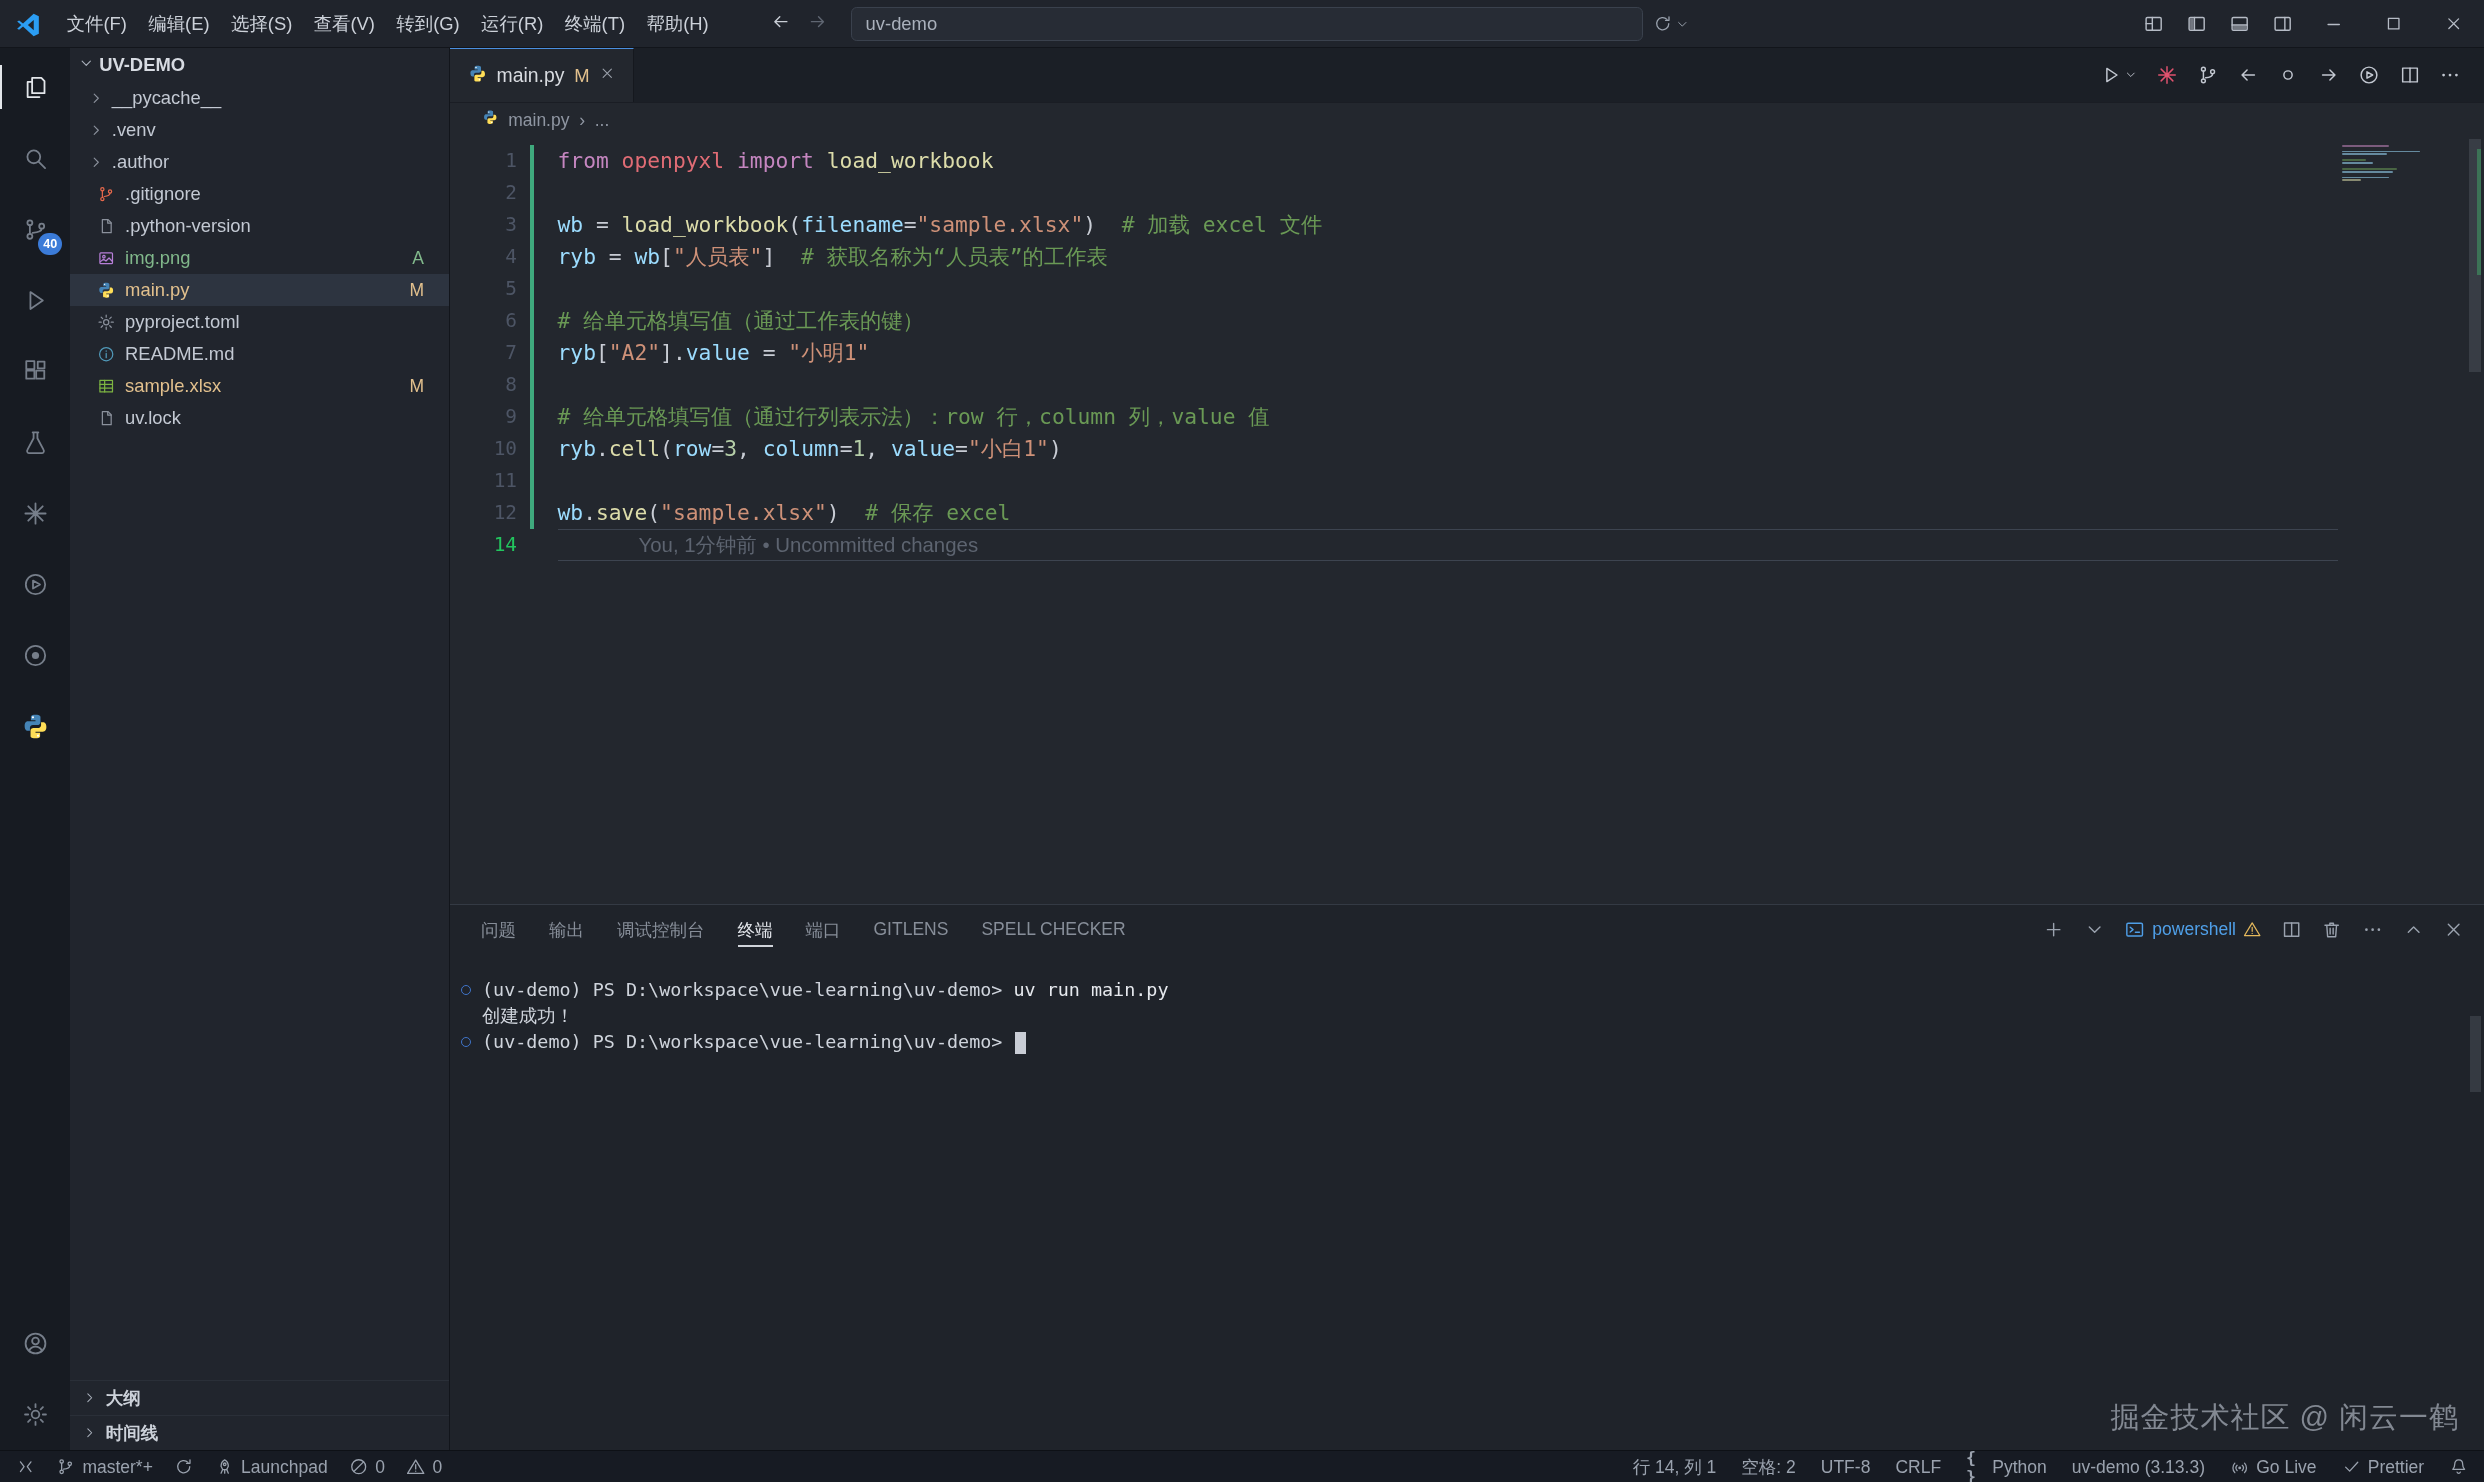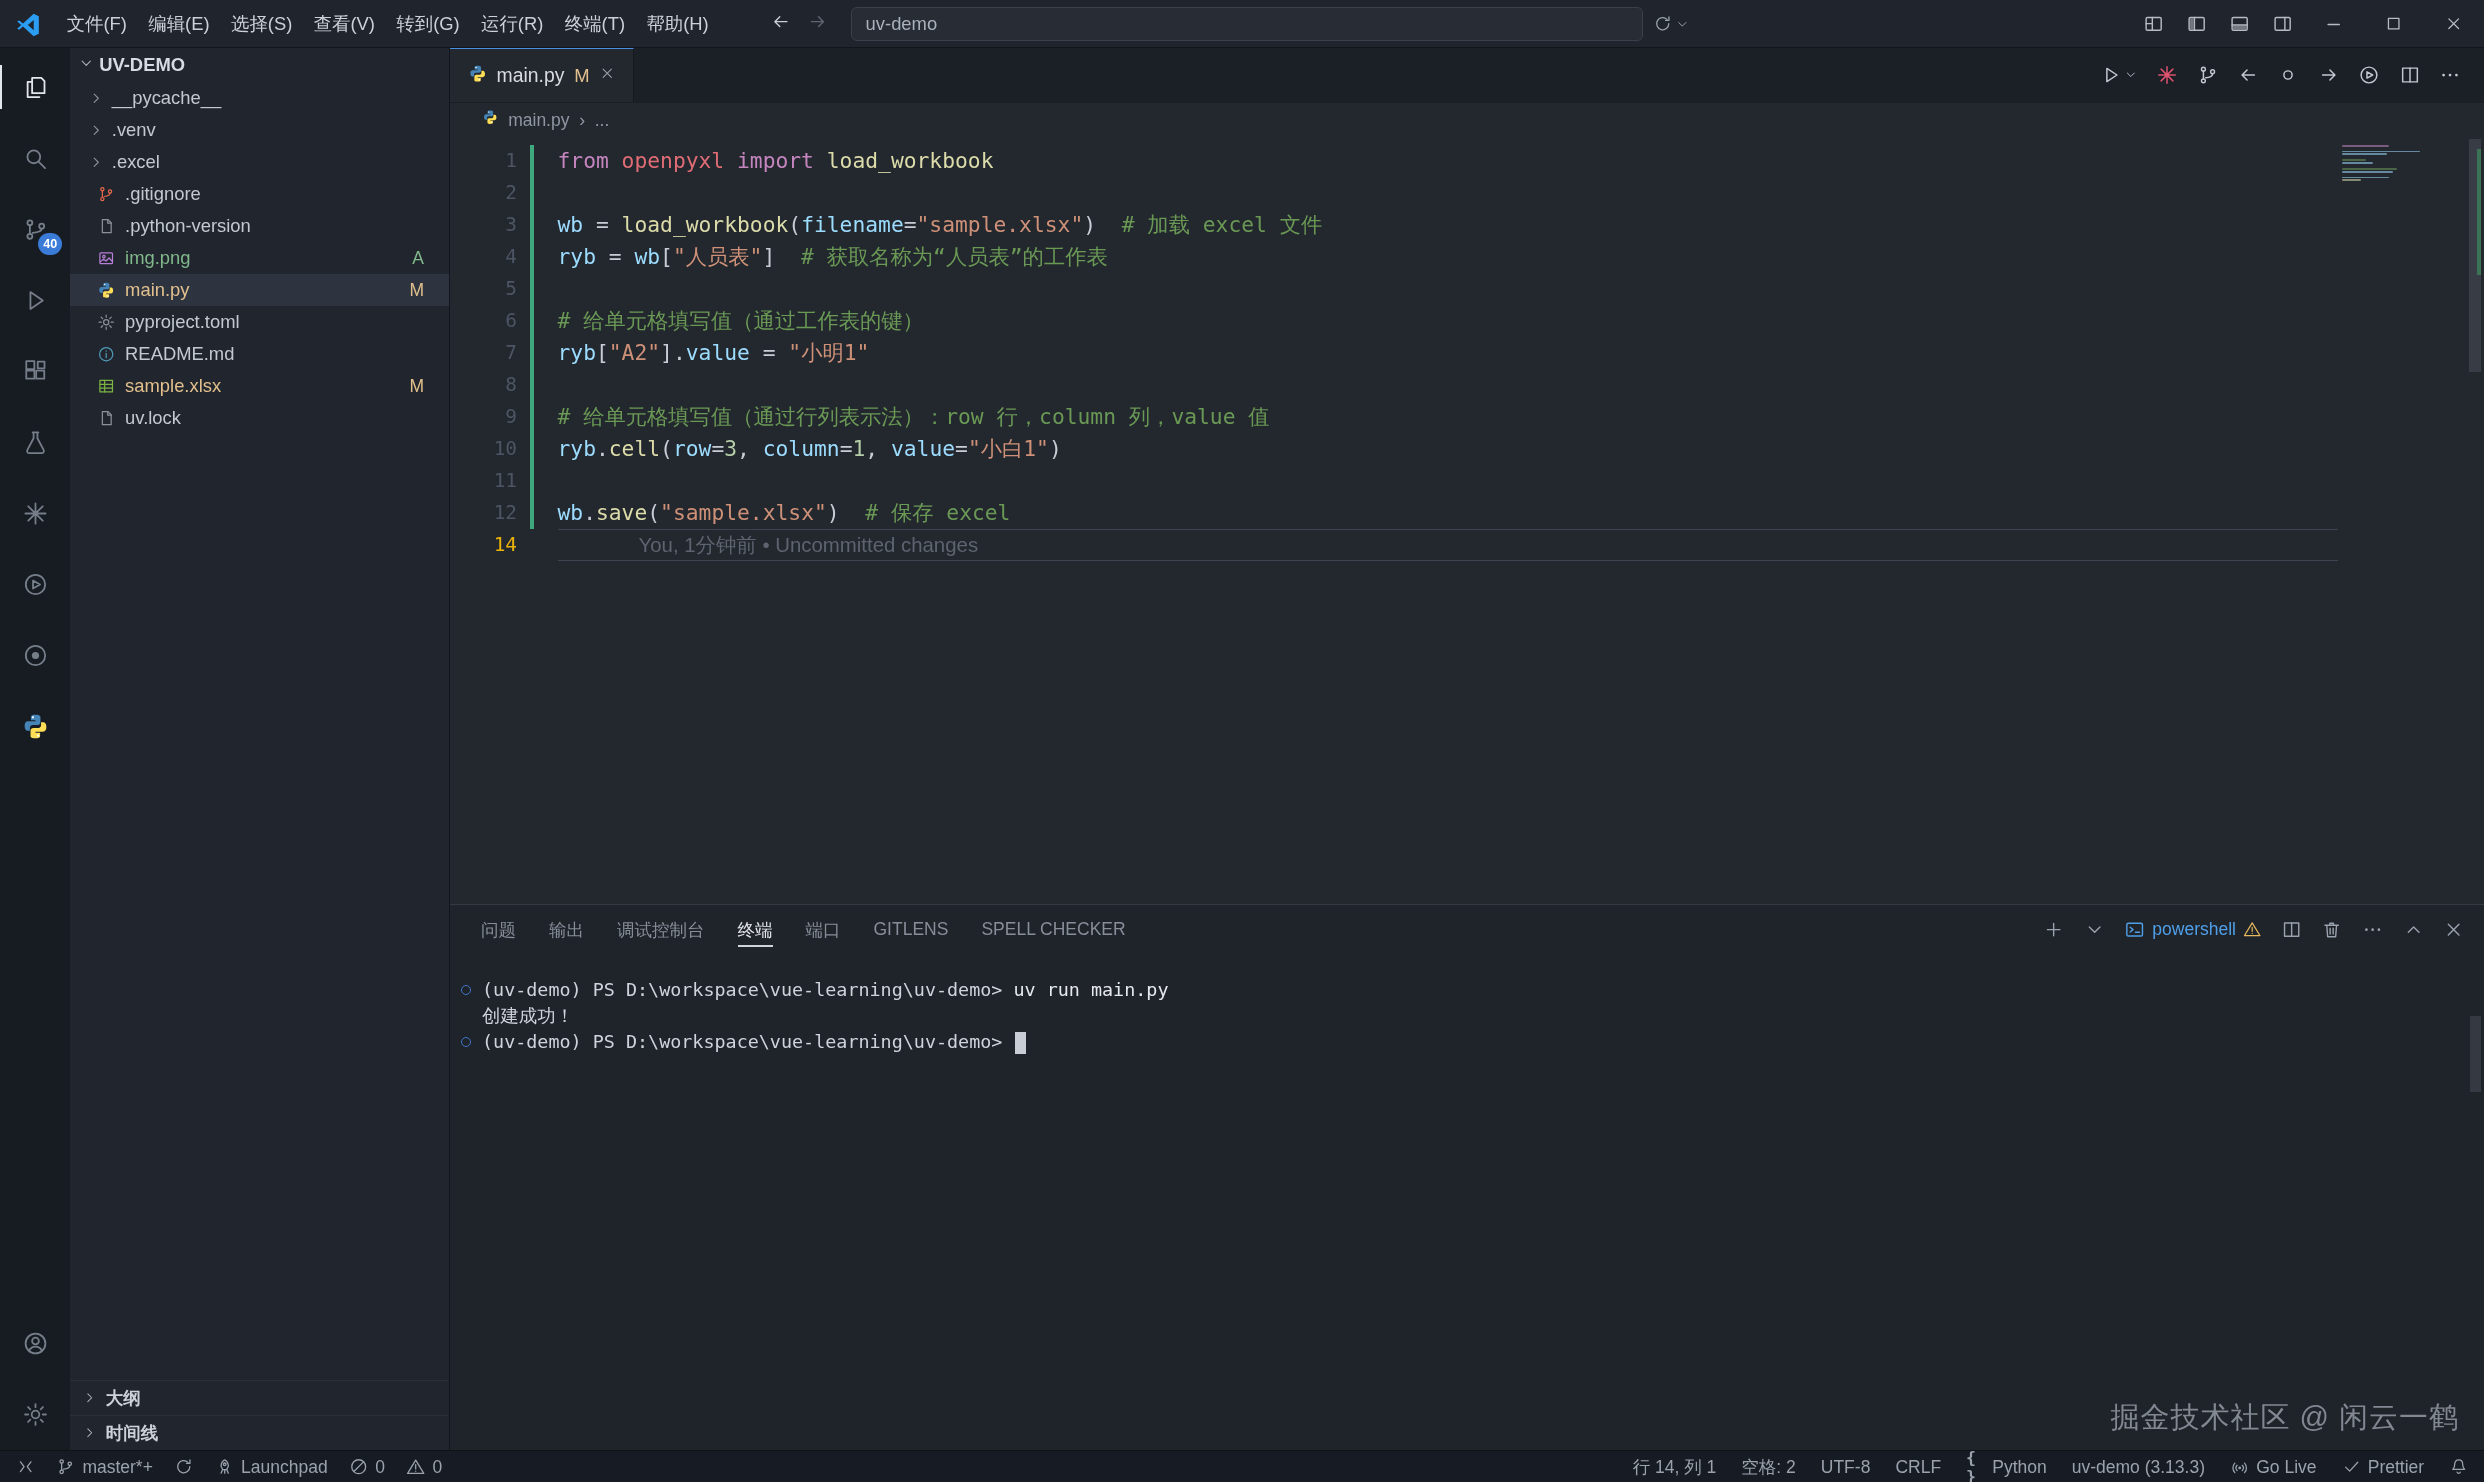--- a/index.html
+++ b/index.html
@@ -63,21 +63,21 @@
   .editor-actions { margin-left:auto; display:flex; align-items:center; gap:18.4px; padding-right:23px; color:#c3c8d1; }
   .ea { display:flex; align-items:center; gap:1.9px; }
 
   .breadcrumb { height:34px; flex:none; display:flex; align-items:center; padding-left:32px; gap:9.7px;
                 color:#8f96a2; font-size:17.5px; }
 
   .code-area { flex:1; position:relative; overflow:hidden; padding-top:7.8px; min-height:0; }
   .blame-top { height:32px; padding-left:108px; display:flex; align-items:center; color:#6b7280; font-size:18.4px; }
   .code-row { display:flex; align-items:center; height:32px; font-family:"DejaVu Sans Mono",monospace; font-size:21.3px; }
   .ln { width:67px; text-align:right; color:#4d5565; font-size:19.4px; flex:none; }
-  .code-row.current .ln { color:#eab308; }
+  .code-row.current .ln { color:#22c55e; }
   .gbar { width:4.9px; height:32px; margin-left:12.6px; flex:none; }
   .ctext { margin-left:23px; white-space:pre; color:#c8ccd4; }
   .code-row.current { position:relative; }
   .code-row.current::after { content:""; position:absolute; left:108px; right:146px; top:0; bottom:0;
                              border-top:1px solid #3d4450; border-bottom:1px solid #3d4450; pointer-events:none; }
   .inline-blame { color:#5d6470; margin-left:81px; font-size:20.4px; font-family:"Liberation Sans",sans-serif; }
   .minimap { position:absolute; top:7.8px; right:53px; width:89px; }
   .mm-line { height:1.9px; margin-bottom:1px; border-radius:1px; opacity:.55; }
   .editor-sb { position:absolute; top:1.9px; right:2.9px; width:12.6px; height:233px; background:rgba(130,140,155,.22); }
   .editor-ruler { position:absolute; top:9.7px; right:0; width:3.9px; height:126px; background:rgba(64,160,100,.55); }
@@ -349,21 +349,21 @@
             </svg>
           </span>
           <span>.venv</span>
         </div>
         <div class="tree-row folder">
           <span class="ic" style="height: 16.5px; width: 16.5px; color: rgb(139, 145, 156);">
             <svg viewBox="0 0 24 24">
               <path d="M9 6l6 6-6 6" fill="none" stroke="currentColor" stroke-width="1.6" stroke-linecap="round" stroke-linejoin="round"></path>
             </svg>
           </span>
-          <span>.excel</span>
+          <span>.author</span>
         </div>
         <div class="tree-row file">
           <span class="ic" style="height: 18.4px; width: 18.4px; color: rgb(232, 105, 76);">
             <svg viewBox="0 0 24 24">
               <circle cx="7" cy="5.6" r="2.1" fill="none" stroke="currentColor" stroke-width="1.6" stroke-linecap="round" stroke-linejoin="round"></circle>
               <circle cx="7" cy="18.4" r="2.1" fill="none" stroke="currentColor" stroke-width="1.6" stroke-linecap="round" stroke-linejoin="round"></circle>
               <circle cx="17" cy="8.4" r="2.1" fill="none" stroke="currentColor" stroke-width="1.6" stroke-linecap="round" stroke-linejoin="round"></circle>
               <path d="M7 7.7v8.6M17 10.5c0 3.1-3.7 4.2-7.6 4.5" fill="none" stroke="currentColor" stroke-width="1.6" stroke-linecap="round" stroke-linejoin="round"></path>
             </svg>
           </span>

